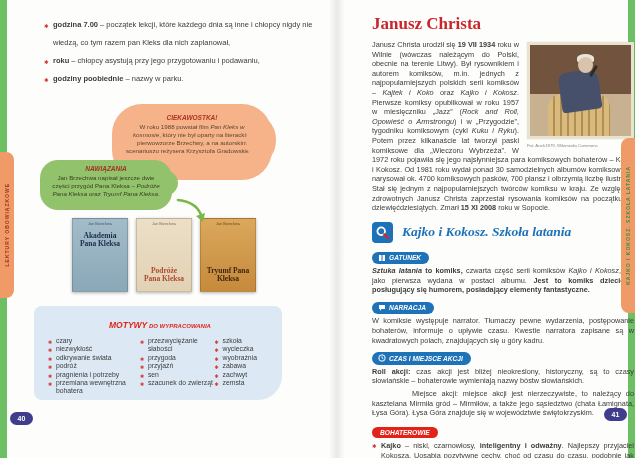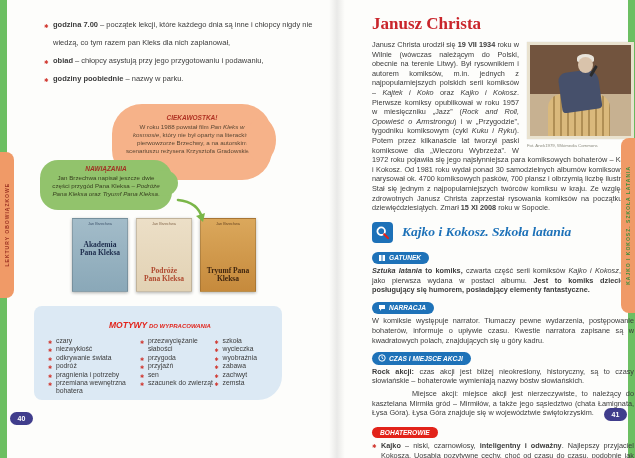--- a/index.html
+++ b/index.html
@@ -58,21 +58,21 @@
   .bubble-green::before { content:""; position:absolute; right:-6px; top:10px; width:28px; height:26px; background:#92c36c; border-radius:50%; z-index:-1; }
   .bubble-green .bub-text { color:#37401f; }
   .bubble-green .bub-title { color:#a03324; }
   .arrow-svg { position:absolute; left:166px; top:196px; z-index:2; }
 
   
   .books { position:absolute; left:64px; top:218px; display:flex; gap:8px; z-index:1; }
   .book { width:56px; height:74px; box-shadow:0 1px 3px rgba(0,0,0,0.3); display:flex; flex-direction:column; align-items:center; border:0.5px solid rgba(0,0,0,0.15); }
   .book .bk-author { font-size:3.8px; margin-top:3px; opacity:0.8; }
   .book .bk-title { font-family:"Liberation Serif", serif; font-weight:bold; font-size:7.5px; line-height:8px; text-align:center; width:44px; }
-  .book1 { background:linear-gradient(#a3bcc9,#8aa8b8);gap:9px; }
+  .book1 { background:linear-gradient(#a3bcc9,#8aa8b8); }
   .book1 .bk-author { color:#263a55; }
   .book1 .bk-title { color:#1d2c4c; margin-top:6px; }
   .book2 { background:linear-gradient(#ecdfc7,#e2d2b4); }
   .book2 .bk-author { color:#6b4a2e; }
   .book2 .bk-title { color:#b04a30; margin-top:auto; margin-bottom:8px; }
   .book3 { background:linear-gradient(#dba85c,#c68a3c); }
   .book3 .bk-author { color:#4d2d12; }
   .book3 .bk-title { color:#40260f; margin-top:auto; margin-bottom:8px; }
 
   
@@ -129,21 +129,21 @@
 
   <div class="left-page">
 
     <div class="lp-bullets lp-text">
       <div class="b-item">
         <span class="star">✱</span>
         <span><span style="font-weight: 700;">godzina 7.00</span><span> – początek lekcji, które każdego dnia są inne i chłopcy nigdy nie wiedzą, co tym razem pan Kleks dla nich zaplanował,</span></span>
       </div>
       <div class="b-item">
         <span class="star">✱</span>
-        <span><span style="font-weight: 700;">obiad</span><span> – chłopcy asystują przy jego przygotowaniu i podawaniu,</span></span>
+        <span><span style="font-weight: 700;">roku</span><span> – chłopcy asystują przy jego przygotowaniu i podawaniu,</span></span>
       </div>
       <div class="b-item">
         <span class="star">✱</span>
         <span><span style="font-weight: 700;">godziny poobiednie</span><span> – nazwy w parku.</span></span>
       </div>
     </div>
 
 
     <div class="bubble bubble-orange">
       <div class="bub-title">CIEKAWOSTKA!</div>
@@ -259,21 +259,21 @@
 
     <div>
       <span class="badge">
         <svg width="8" height="8" viewBox="0 0 8 8">
             <circle cx="4" cy="4" r="3.2" fill="none" stroke="#ffffff" stroke-width="1"></circle>
             <path d="M4,2.2 v1.8 l1.4,1" fill="none" stroke="#ffffff" stroke-width="0.9"></path>
           </svg>
         <span>CZAS I MIEJSCE AKCJI</span>
       </span>
     </div>
-    <div class="sect-p"><span style="font-weight: 700;">Rock akcji:</span><span> czas akcji jest bliżej nieokreślony, historyczny, są to czasy słowiańskie – bohaterowie wymieniają nazwy bóstw słowiańskich.</span></div>
+    <div class="sect-p"><span style="font-weight: 700;">Roll akcji:</span><span> czas akcji jest bliżej nieokreślony, historyczny, są to czasy słowiańskie – bohaterowie wymieniają nazwy bóstw słowiańskich.</span></div>
     <div class="sect-p"><span style="font-weight: 400; margin-left: 40px;">Miejsce akcji:</span><span> miejsce akcji jest nierzeczywiste, to należący do kasztelana Mirmiła gród – Mirmiłów, a także jego sąsiedztwo (chata Łamignata, Łysa Góra). Łysa Góra znajduje się w województwie świętokrzyskim.</span></div>
 
     <div>
       <span class="badge red">
         <span>BOHATEROWIE</span>
       </span>
     </div>
     <div class="boh-item">
       <span class="star">✱</span>
       <span><span style="font-weight: 700;">Kajko</span><span> – niski, czarnowłosy, </span><span style="font-weight: 700;">inteligentny i odważny</span><span>. Najlepszy przyjaciel Kokosza. Uosabia pozytywne cechy, choć od czasu do czasu, podobnie jak Kokosz, ulega różnym pokusom (np. nocą zakradają się do pomieszczenia z miotłami w szkole latania). To Kajko zazwyczaj zastanawia się nad rozwiązywaniem wszelkich problemów i ratuje przyjaciół z opresji.</span></span>

